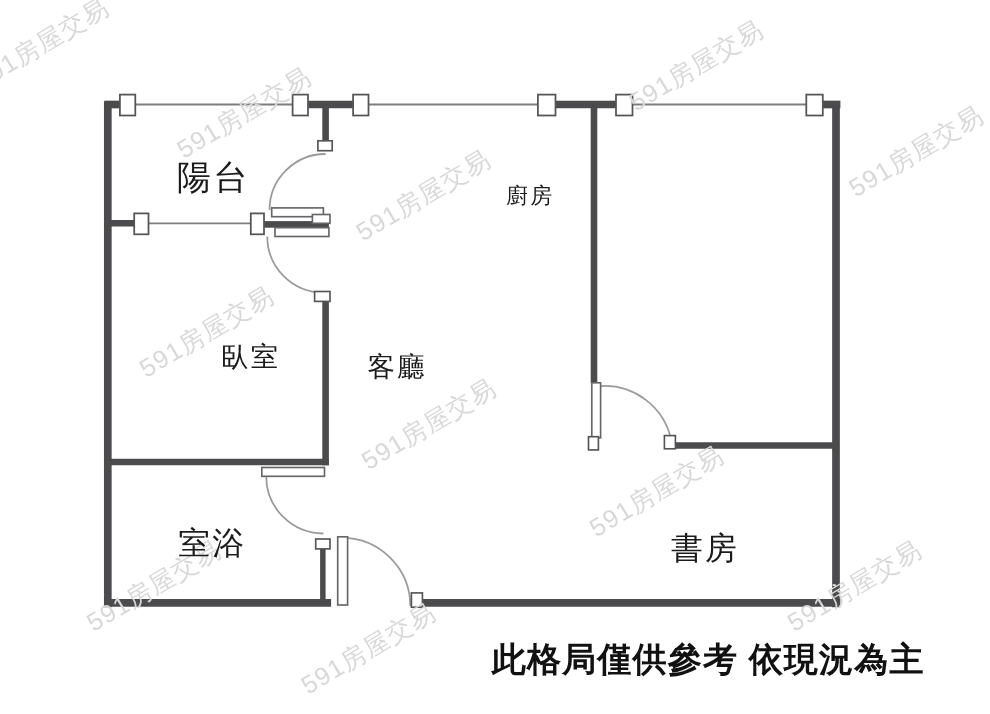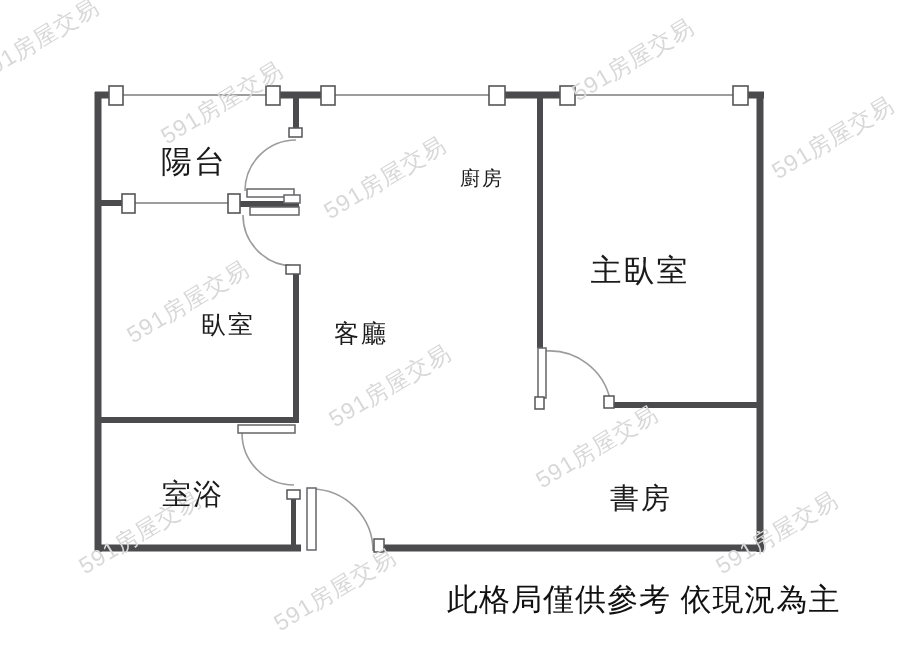--- a/index.html
+++ b/index.html
@@ -11,21 +11,21 @@
   .room-label{
     position:absolute;transform:translate(-50%,-50%);
     color:#1b1b1b;font-size:28px;font-weight:500;letter-spacing:2px;white-space:nowrap;
   }
   .wm{
     position:absolute;color:#d8d8d8;font-size:23px;letter-spacing:1px;white-space:nowrap;
     transform:translate(-50%,-50%) rotate(-31deg);user-select:none;pointer-events:none;
   }
   .disclaimer{
     position:absolute;left:447px;top:579px;color:#111111;
-    font-size:31px;font-weight:400;letter-spacing:1px;white-space:nowrap;
+    font-size:31px;font-weight:700;letter-spacing:1px;white-space:nowrap;
   }
 </style>
 </head>
 <body>
 
 <div id="stage">
 
   <svg id="plan-svg" width="900" height="649" viewBox="0 0 900 649">
     <g stroke="#4b4b4d" stroke-width="7" fill="none" stroke-linecap="butt">
       <path d="M98,92 V552"></path>
@@ -101,20 +101,19 @@
   <div class="wm" style="left:188px;top:302px">591房屋交易</div>
   <div class="wm" style="left:385px;top:178px">591房屋交易</div>
   <div class="wm" style="left:390px;top:386px">591房屋交易</div>
   <div class="wm" style="left:597px;top:447px">591房屋交易</div>
   <div class="wm" style="left:777px;top:533px">591房屋交易</div>
   <div class="wm" style="left:140px;top:533px">591房屋交易</div>
   <div class="wm" style="left:335px;top:590px">591房屋交易</div>
 
   <div class="room-label" style="left:194px;top:162px;font-size:31px">陽台</div>
   <div class="room-label" style="left:482px;top:178px;font-size:20px">廚房</div>
-  <div class="room-label" style="left:640px;top:271px;font-size:31px">主臥室</div>
   <div class="room-label" style="left:228px;top:324px;font-size:25px">臥室</div>
   <div class="room-label" style="left:361px;top:333px;font-size:25px">客廳</div>
   <div class="room-label" style="left:641px;top:499px;font-size:29px">書房</div>
   <div class="room-label" style="left:193px;top:495px;font-size:29px">室浴</div>
 
   <div class="disclaimer">此格局僅供參考 依現況為主</div>
 </div>
 
 </body></html>

